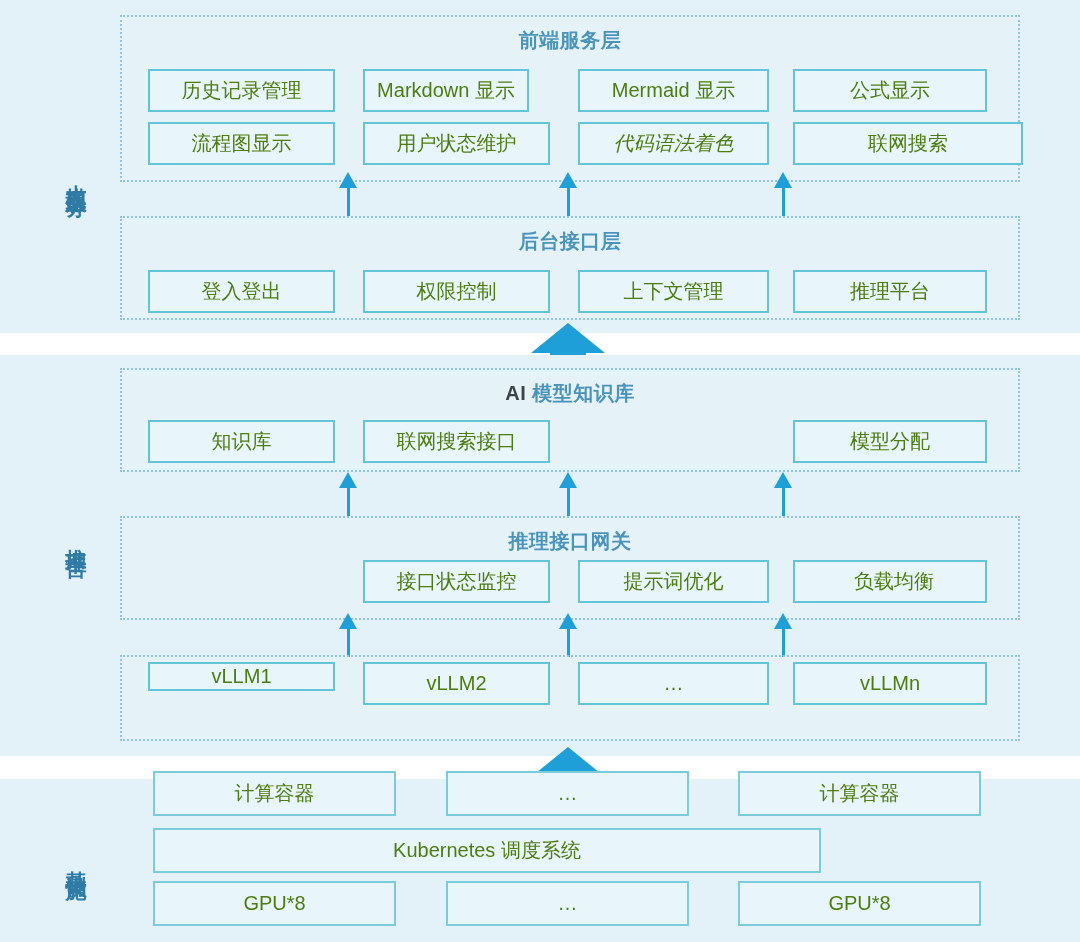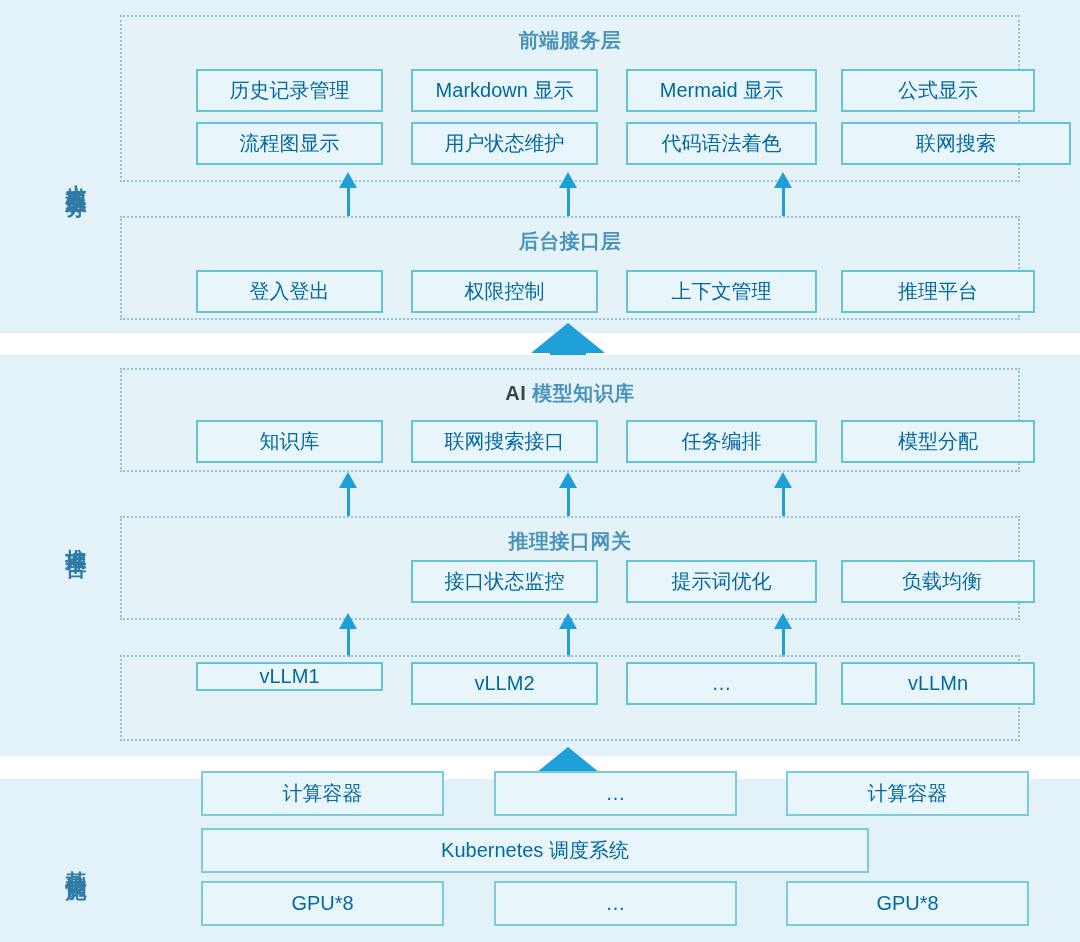--- a/index.html
+++ b/index.html
@@ -59,27 +59,26 @@
     letter-spacing:.5px;
   }
   .layer-title .latin{color:#3d4448;}
 
   
   .cell{
     position:absolute;
     box-sizing:border-box;
     border:2px solid #62c4d6;
     background:#e8f5fa;
-    color:#0369a1;
+    color:#4d7c0f;
     font-size:20px;
     display:flex;
     align-items:center;
     justify-content:center;
     white-space:nowrap;
-    margin-left:48px;
   }
   .cell.plain{border-color:#7ccbda;}
 
   
   .arrow-thin{position:absolute;width:22px;}
   .arrow-thin .head{
     width:0;height:0;margin:0 auto;
     border-left:9px solid transparent;
     border-right:9px solid transparent;
     border-bottom:16px solid #1f9fd8;
@@ -100,27 +99,27 @@
 
   <div class="band" id="band-llm"></div>
   <div class="side-label" id="side-llm">大模型服务</div>
 
   <div class="layer" style="left:120px;top:15px;width:900px;height:167px;">
     <div class="layer-title">
       <span class="latin"></span><span>前端服务层</span>
     </div>
   </div>
   <div class="cell" style="left:148px;top:69px;width:187px;height:43px;">历史记录管理</div>
-  <div class="cell" style="left:363px;top:69px;width:187px;height:43px;">Markdown 显示</div>
+  <div class="cell" style="left:363px;top:69px;width:166px;height:43px;">Markdown 显示</div>
   <div class="cell" style="left:578px;top:69px;width:191px;height:43px;">Mermaid 显示</div>
   <div class="cell" style="left:793px;top:69px;width:194px;height:43px;">公式显示</div>
 
   <div class="cell" style="left:148px;top:122px;width:187px;height:43px;">流程图显示</div>
   <div class="cell" style="left:363px;top:122px;width:187px;height:43px;">用户状态维护</div>
-  <div class="cell" style="left:578px;top:122px;width:191px;height:43px;">代码语法着色</div>
+  <div class="cell" style="left:578px;top:122px;width:191px;height:43px;font-style:italic;">代码语法着色</div>
   <div class="cell" style="left:793px;top:122px;width:230px;height:43px;">联网搜索</div>
 
   <div class="arrow-thin" style="left:337px;top:172px;">
     <div class="head"></div>
       <div class="stem" style="height:28px;"></div>
   </div>
   <div class="arrow-thin" style="left:557px;top:172px;">
     <div class="head"></div>
       <div class="stem" style="height:28px;"></div>
   </div>
@@ -148,21 +147,20 @@
   <div class="band" id="band-infer"></div>
   <div class="side-label" id="side-infer">推理平台</div>
 
   <div class="layer" style="left:120px;top:368px;width:900px;height:104px;">
     <div class="layer-title">
       <span class="latin">AI </span><span>模型知识库</span>
     </div>
   </div>
   <div class="cell" style="left:148px;top:420px;width:187px;height:43px;">知识库</div>
   <div class="cell" style="left:363px;top:420px;width:187px;height:43px;">联网搜索接口</div>
-  <div class="cell" style="left:578px;top:420px;width:191px;height:43px;">任务编排</div>
   <div class="cell" style="left:793px;top:420px;width:194px;height:43px;">模型分配</div>
 
   <div class="arrow-thin" style="left:337px;top:472px;">
     <div class="head"></div>
       <div class="stem" style="height:28px;"></div>
   </div>
   <div class="arrow-thin" style="left:557px;top:472px;">
     <div class="head"></div>
       <div class="stem" style="height:28px;"></div>
   </div>

